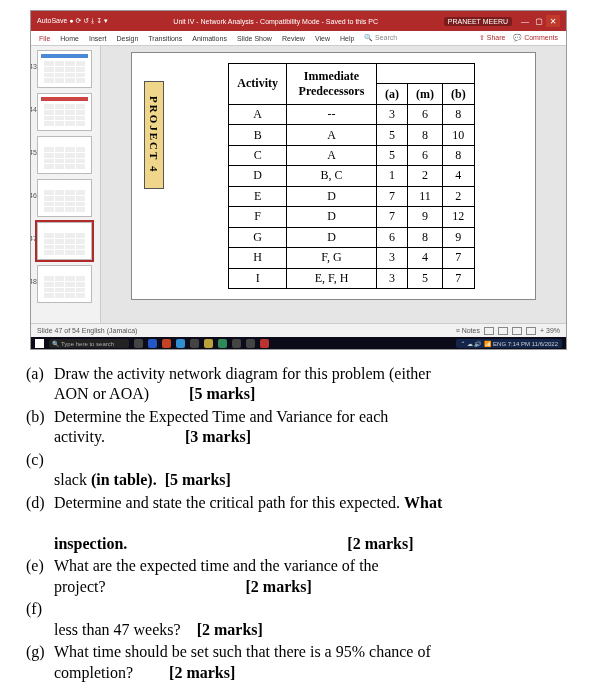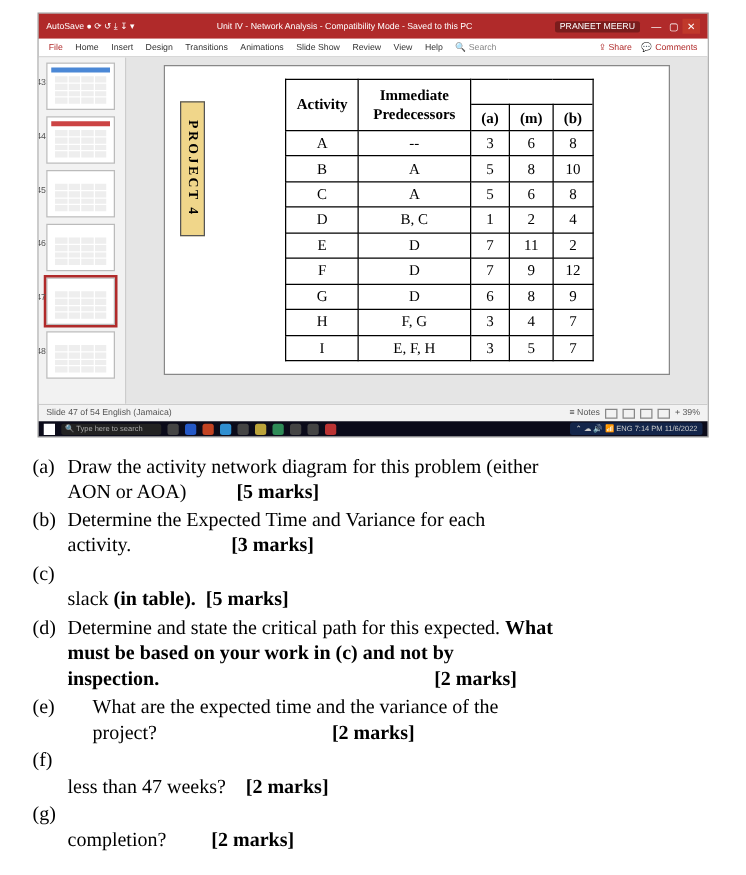--- a/index.html
+++ b/index.html
@@ -348,27 +348,27 @@
   <div class="item">
       <div class="label">(b)</div>
       <div class="body" style="text-align:justify;"><span>Determine the Expected Time and Variance for each</span><br><span>activity.</span>&nbsp;&nbsp;&nbsp;&nbsp;&nbsp;&nbsp;&nbsp;&nbsp;&nbsp;&nbsp;&nbsp;&nbsp;&nbsp;&nbsp;&nbsp;&nbsp;&nbsp;&nbsp;&nbsp;&nbsp;<span class="bold">[3 marks]</span></div>
     </div>
   <div class="item">
       <div class="label">(c)</div>
       <div class="body"><br><span>slack </span><span class="bold">(in table).</span>&nbsp;&nbsp;<span class="bold">[5 marks]</span></div>
     </div>
   <div class="item">
       <div class="label">(d)</div>
-      <div class="body" style="text-align:justify;"><span>Determine and state the critical path for this expected.  </span><span class="bold">What</span><br><span class="bold">must be based on your work in (c) and not by</span><br><span class="bold">inspection.</span><span style="display:inline-block;width:220px;"></span><span class="bold">[2 marks]</span></div>
+      <div class="body" style="text-align:justify;"><span>Determine and state the critical path for this expected.  </span><span class="bold">What</span><br><br><span class="bold">inspection.</span><span style="display:inline-block;width:220px;"></span><span class="bold">[2 marks]</span></div>
     </div>
   <div class="item">
       <div class="label">(e)</div>
-      <div class="body" style="text-align:justify;margin-left:20px;"><span>What are the expected time and the variance of the</span><br><span>project?</span><span style="display:inline-block;width:140px;"></span><span class="bold">[2 marks]</span></div>
+      <div class="body" style="text-align:justify;"><span>What are the expected time and the variance of the</span><br><span>project?</span><span style="display:inline-block;width:140px;"></span><span class="bold">[2 marks]</span></div>
     </div>
   <div class="item">
       <div class="label">(f)</div>
       <div class="body" style="text-align:justify;"><br><span>less than 47 weeks?</span>&nbsp;&nbsp;&nbsp;&nbsp;<span class="bold">[2 marks]</span></div>
     </div>
   <div class="item">
       <div class="label">(g)</div>
-      <div class="body"><br><span>completion?</span>&nbsp;&nbsp;&nbsp;&nbsp;&nbsp;&nbsp;&nbsp;&nbsp;&nbsp;<span class="bold">[2 marks]</span></div>
+      <div class="body"><span>What time should be set such that there is a 95% chance of</span><br><span>completion?</span>&nbsp;&nbsp;&nbsp;&nbsp;&nbsp;&nbsp;&nbsp;&nbsp;&nbsp;<span class="bold">[2 marks]</span></div>
     </div>
 </div>
 
 </body></html>

